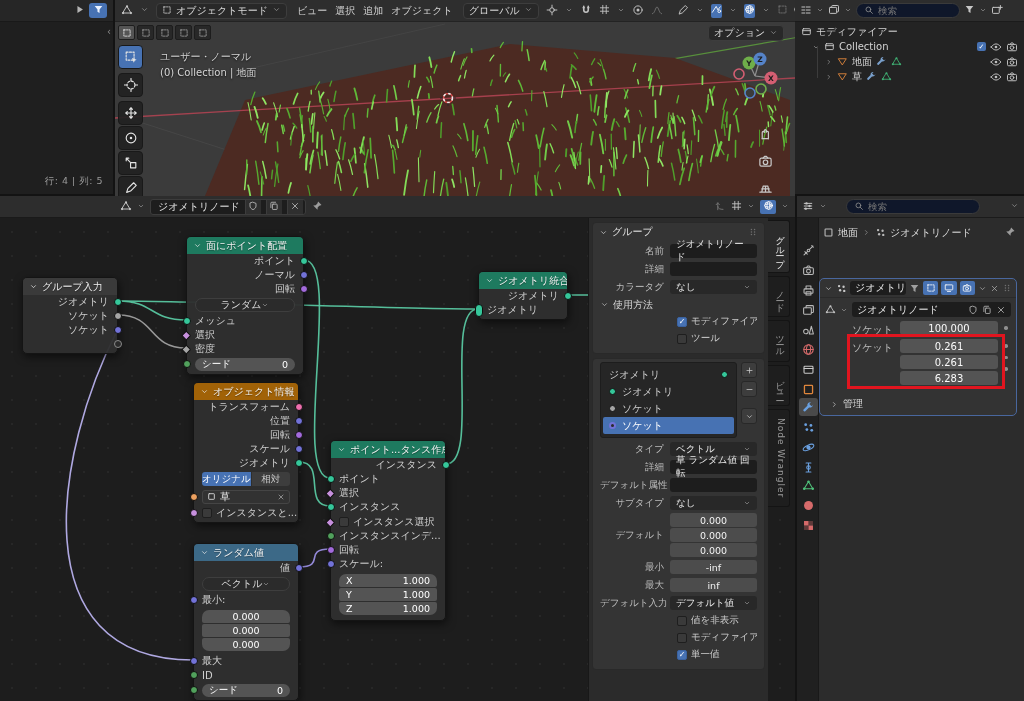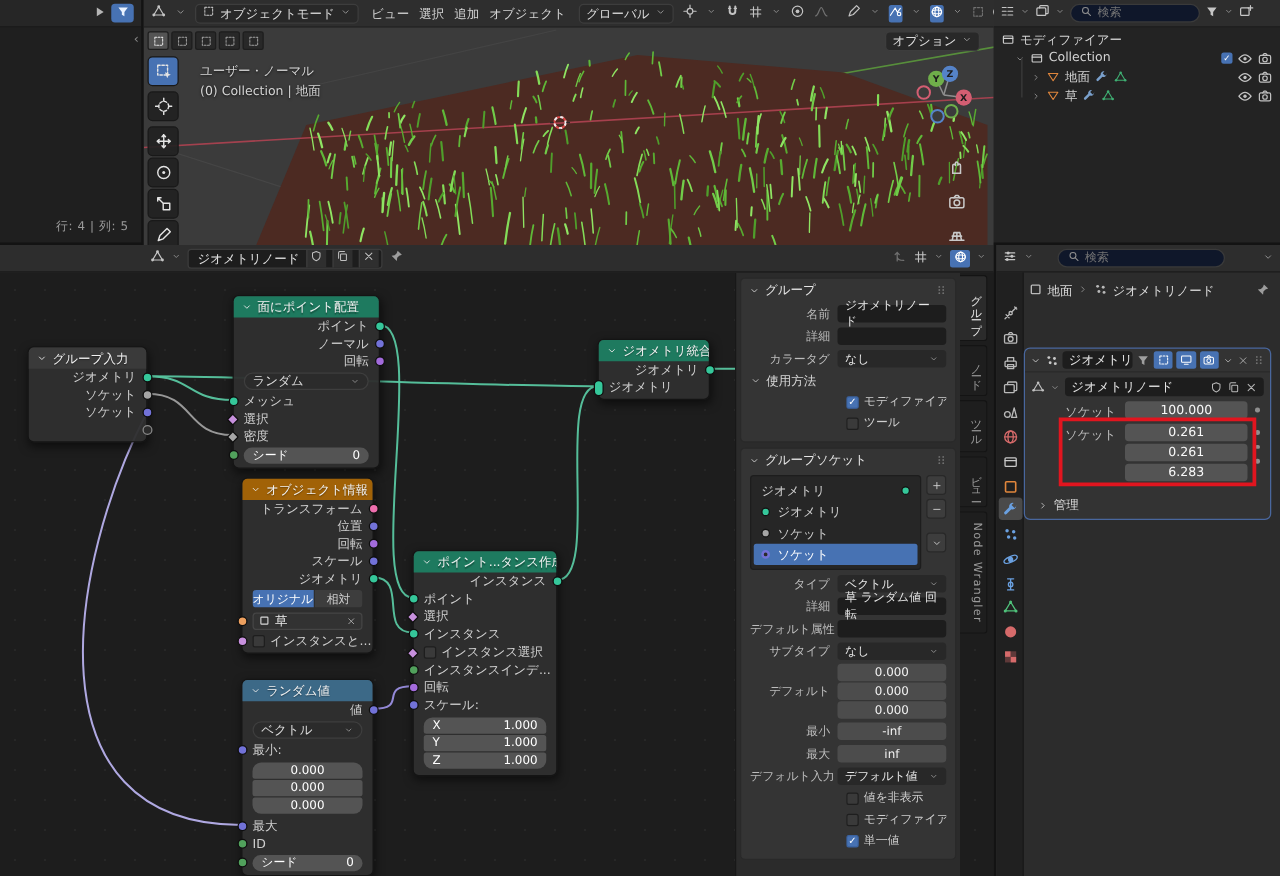--- a/index.html
+++ b/index.html
@@ -51,21 +51,21 @@
 .node-h{height:17px;display:flex;align-items:center;gap:4px;padding:0 6px;border-radius:4px 4px 0 0;font-size:10px;color:#f2f2f2;text-shadow:0 1px 1px rgba(0,0,0,.4);white-space:nowrap;overflow:hidden}
 .nrow{position:relative;display:flex;align-items:center;padding:0 8px;font-size:10px;color:#d0d0d0;white-space:nowrap}
 .nrow.r-out{justify-content:flex-end}
 .sock{position:absolute;width:8px;height:8px;border:1px solid #0e0e0e;border-radius:50%;z-index:3;top:50%;margin-top:-4px}
 .sock.si{left:-4.5px}.sock.so{right:-4.5px}
 .sock.dia{width:6.5px;height:6.5px;margin-top:-3px;border-radius:1px;transform:rotate(45deg)}
 .sock.hollow{background:#2b2b2b;border-color:#8a8a8a}
 .sock.multi{height:13px;margin-top:-6.5px;border-radius:4px}
 .nfield{flex:1;background:#545454;border-radius:7px;height:13px;display:flex;align-items:center;justify-content:space-between;padding:0 7px;color:#fff;font-size:9.5px}
 .nfield.ctr{justify-content:center}
-.ndrop{flex:1;background:#2b2b2b;border:1px solid #3e3e3e;border-radius:7px;height:14px;display:flex;align-items:center;justify-content:space-between;padding:0 6px;color:#ddd}
+.ndrop{flex:1;background:#2b2b2b;border:1px solid #3e3e3e;border-radius:7px;height:14px;display:flex;align-items:center;justify-content:center;padding:0 6px;color:#ddd}
 .nvec{flex:1;display:flex;flex-direction:column;gap:1px}
 .nvec .nfield{border-radius:2px;flex:none}
 .nvec .nfield:first-child{border-radius:7px 7px 2px 2px}
 .nvec .nfield:last-child{border-radius:2px 2px 7px 7px}
 .nbtns{flex:1;display:flex;height:14px;border-radius:3px;overflow:hidden;gap:1px}
 .nbtns span{flex:1;display:flex;align-items:center;justify-content:center;background:#3d3d3d;color:#ccc;font-size:9.5px}
 .nbtns span.on{background:#4772b3;color:#fff}
 .nobj{flex:1;background:#323232;border:1px solid #454545;border-radius:3px;height:14px;display:flex;align-items:center;gap:4px;padding:0 4px;color:#eee}
 .nobj .sp{flex:1}
 .cb{width:10px;height:10px;border-radius:2px;background:#3a3a3a;border:1px solid #1e1e1e;display:inline-flex;align-items:center;justify-content:center;color:#fff;font-size:8px;margin-right:4px;flex:0 0 auto}
@@ -1253,41 +1253,20 @@
           <div class="pchk">
             <div class="cb on">✓</div>
             <span>モディファイアー</span>
           </div>
           <div class="pchk">
             <div class="cb"></div>
             <span>ツール</span>
           </div>
         </div>
         <div class="pbox">
-          <div class="pbox-h">
-            <span class="ic">
-              <svg width="9" height="9" viewBox="0 0 16 16" fill="none" stroke="#d0d0d0" stroke-width="1.3" stroke-linecap="round" stroke-linejoin="round">
-                <path d="M4.5 6.5L8 10l3.5-3.5"></path>
-              </svg>
-            </span>
-            <span>グループソケット</span>
-            <span class="sp"></span>
-            <span class="ic">
-              <svg width="10" height="10" viewBox="0 0 16 16" fill="none" stroke="#6f6f6f" stroke-width="1.3" stroke-linecap="round" stroke-linejoin="round">
-                <g fill="#6f6f6f" stroke="none">
-                  <circle cx="5.5" cy="4" r="1.2"></circle>
-                  <circle cx="10.5" cy="4" r="1.2"></circle>
-                  <circle cx="5.5" cy="8" r="1.2"></circle>
-                  <circle cx="10.5" cy="8" r="1.2"></circle>
-                  <circle cx="5.5" cy="12" r="1.2"></circle>
-                  <circle cx="10.5" cy="12" r="1.2"></circle>
-                </g>
-              </svg>
-            </span>
-          </div>
           <div class="slwrap">
             <div class="slist">
               <div class="slrow">
                 <span>ジオメトリ</span>
                 <span class="sp"></span>
                 <span class="sldot" style="background: rgb(53, 199, 154);"></span>
               </div>
               <div class="slrow">
                 <span class="sldot" style="background: rgb(53, 199, 154);"></span>
                 <span>ジオメトリ</span>

